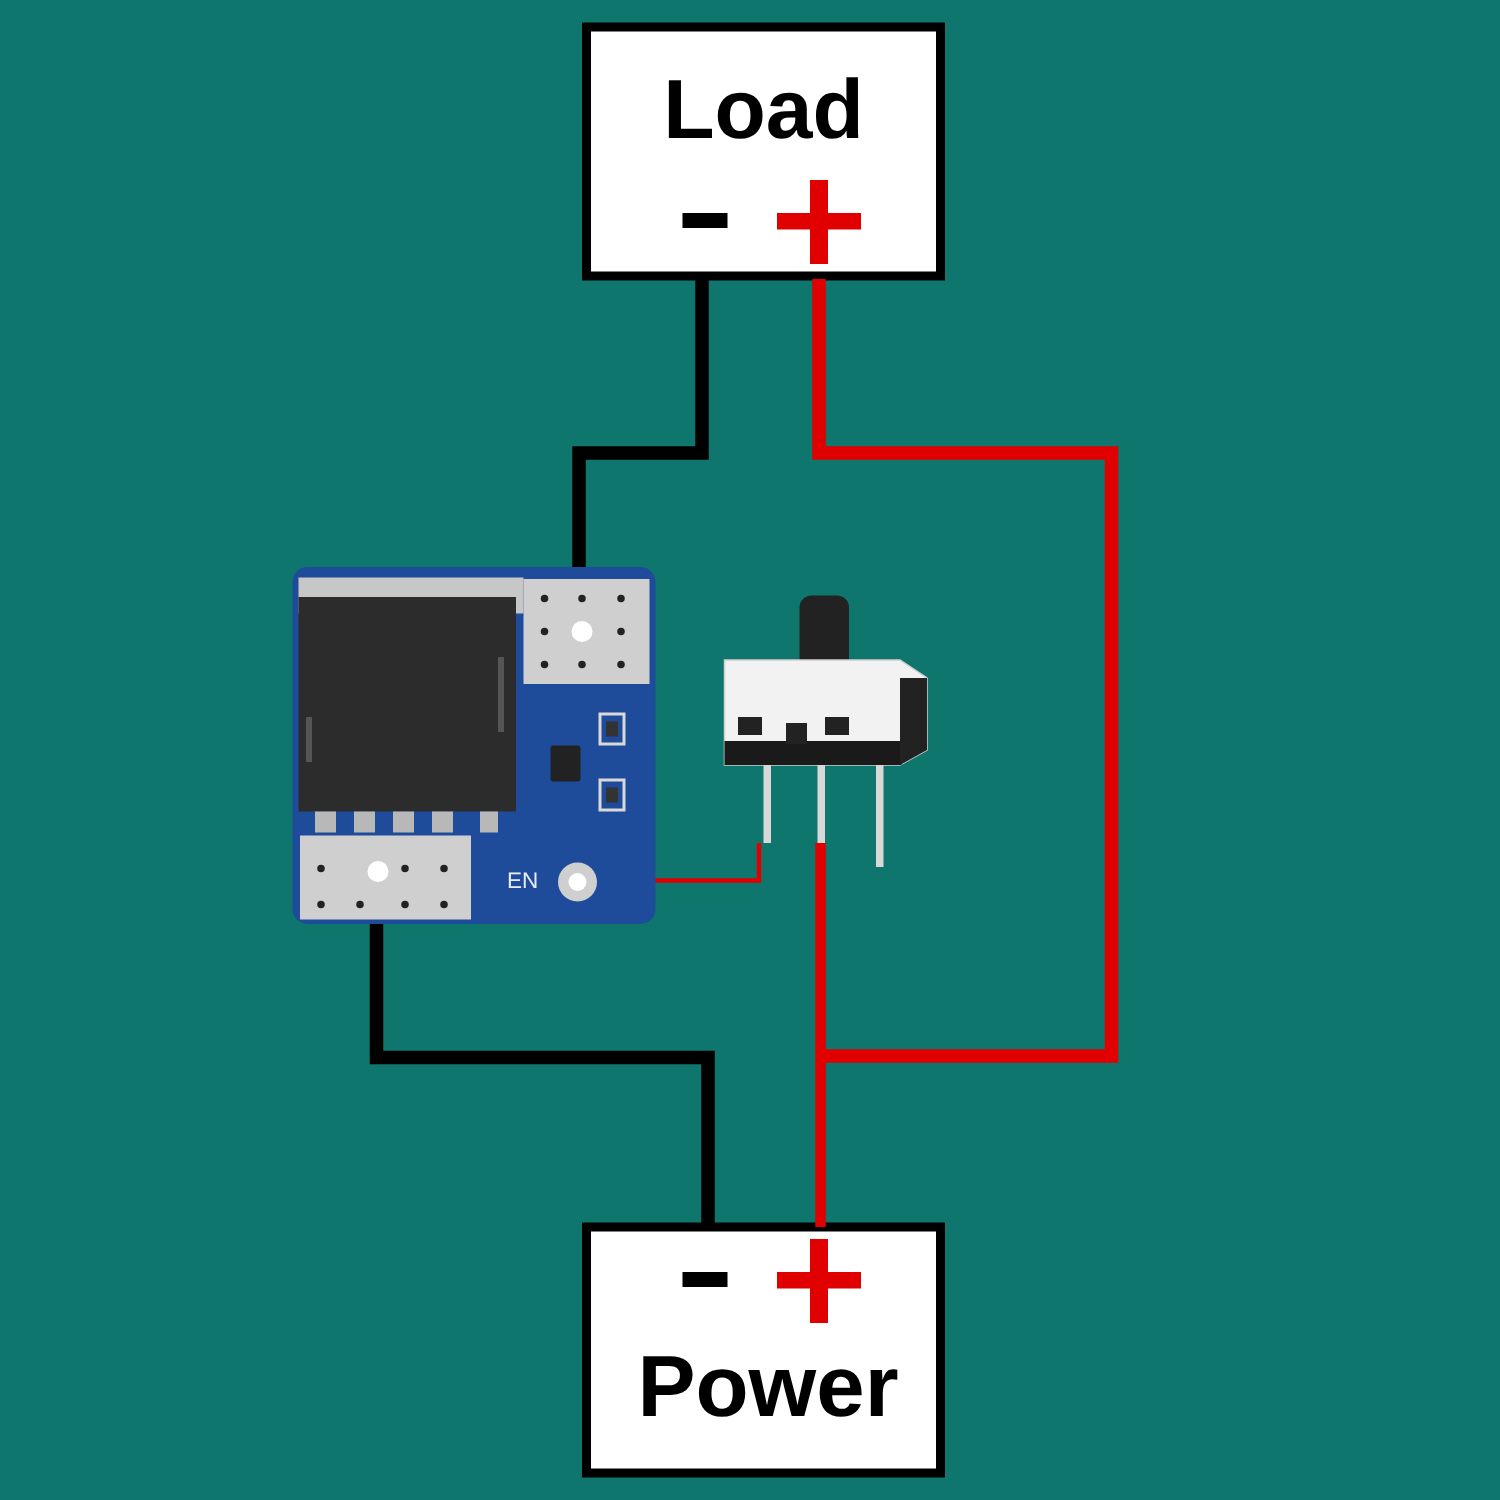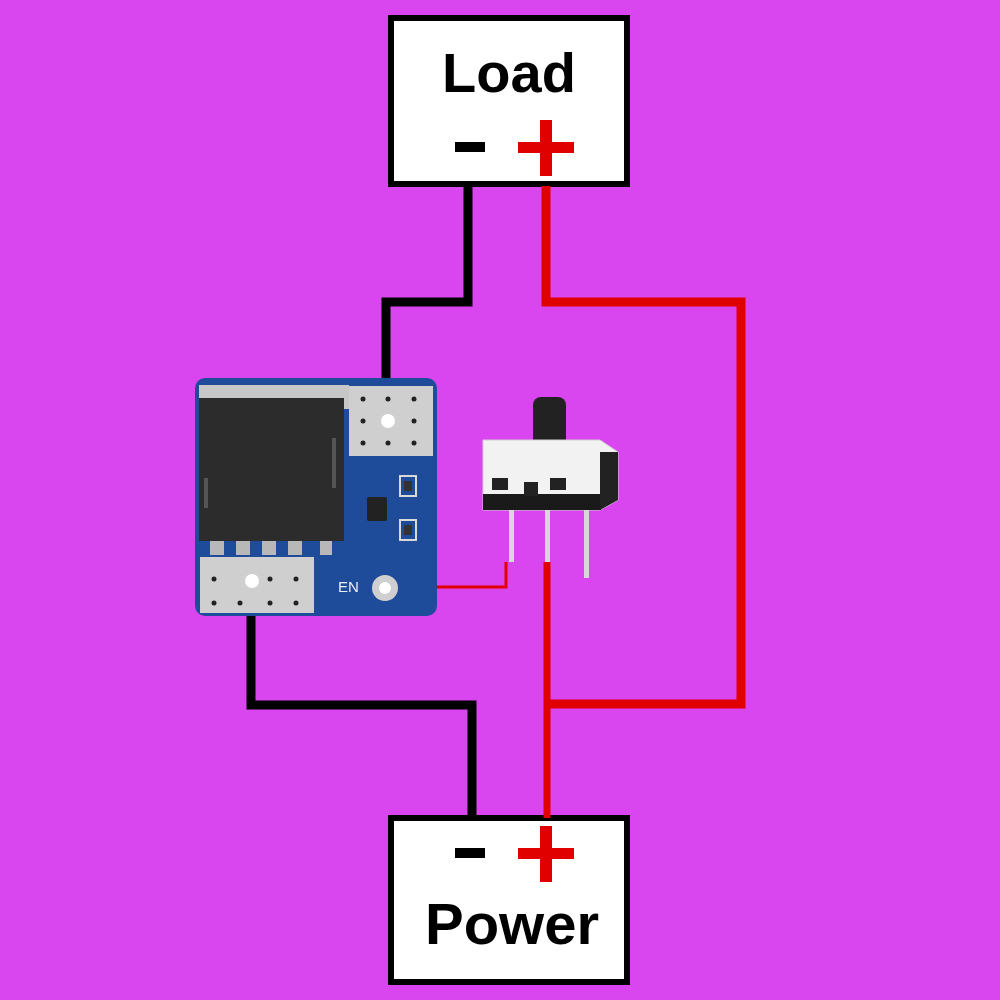--- a/index.html
+++ b/index.html
@@ -1,16 +1,16 @@
 <!DOCTYPE html>
 <html><head>
 <meta charset="utf-8">
 <style>
   html, body { margin: 0; padding: 0; background: #ffffff; }
-  #stage { position: relative; width: 1000px; height: 1000px; overflow: hidden; background: #d946ef; }
+  #stage { position: relative; width: 1000px; height: 1000px; overflow: hidden; background: #0f766e; }
   svg { position: absolute; left: 0; top: 0; }
   .box-label { font-family: "Liberation Sans", sans-serif; font-weight: bold; fill: #000; }
   .en-label { font-family: "Liberation Sans", sans-serif; font-size: 15px; fill: #e8ecf5; }
 </style>
 </head>
 <body>
 
 <div id="stage">
 <svg width="1000" height="1000" viewBox="0 0 1000 1000">
 

